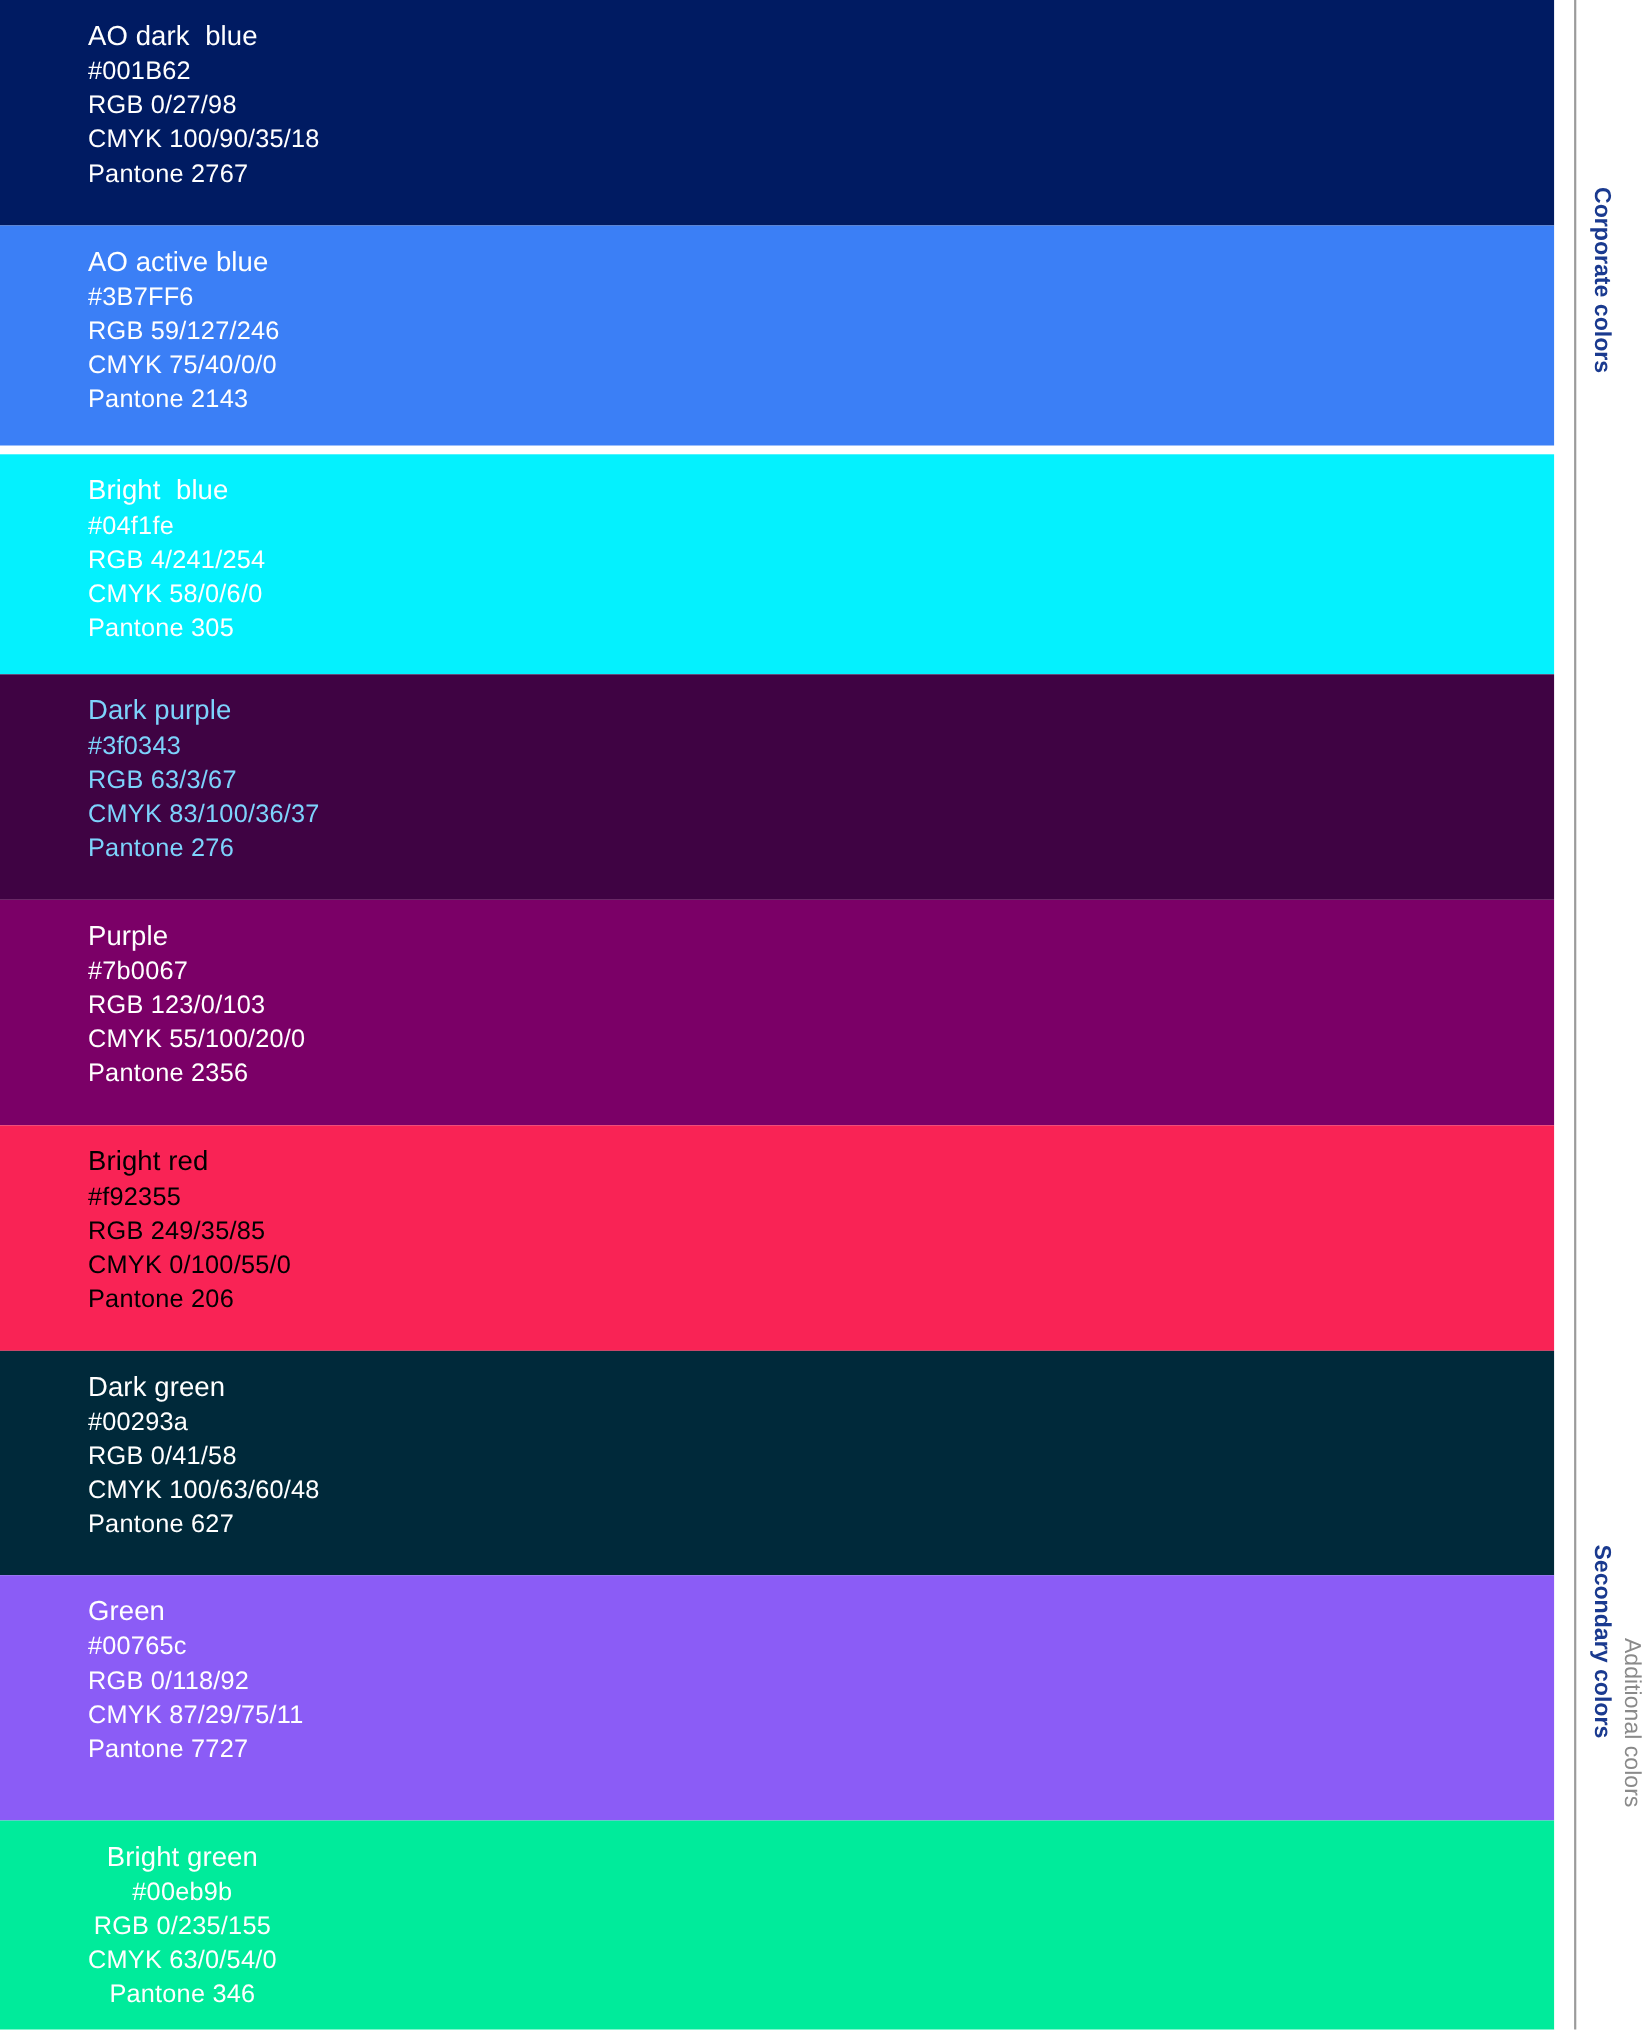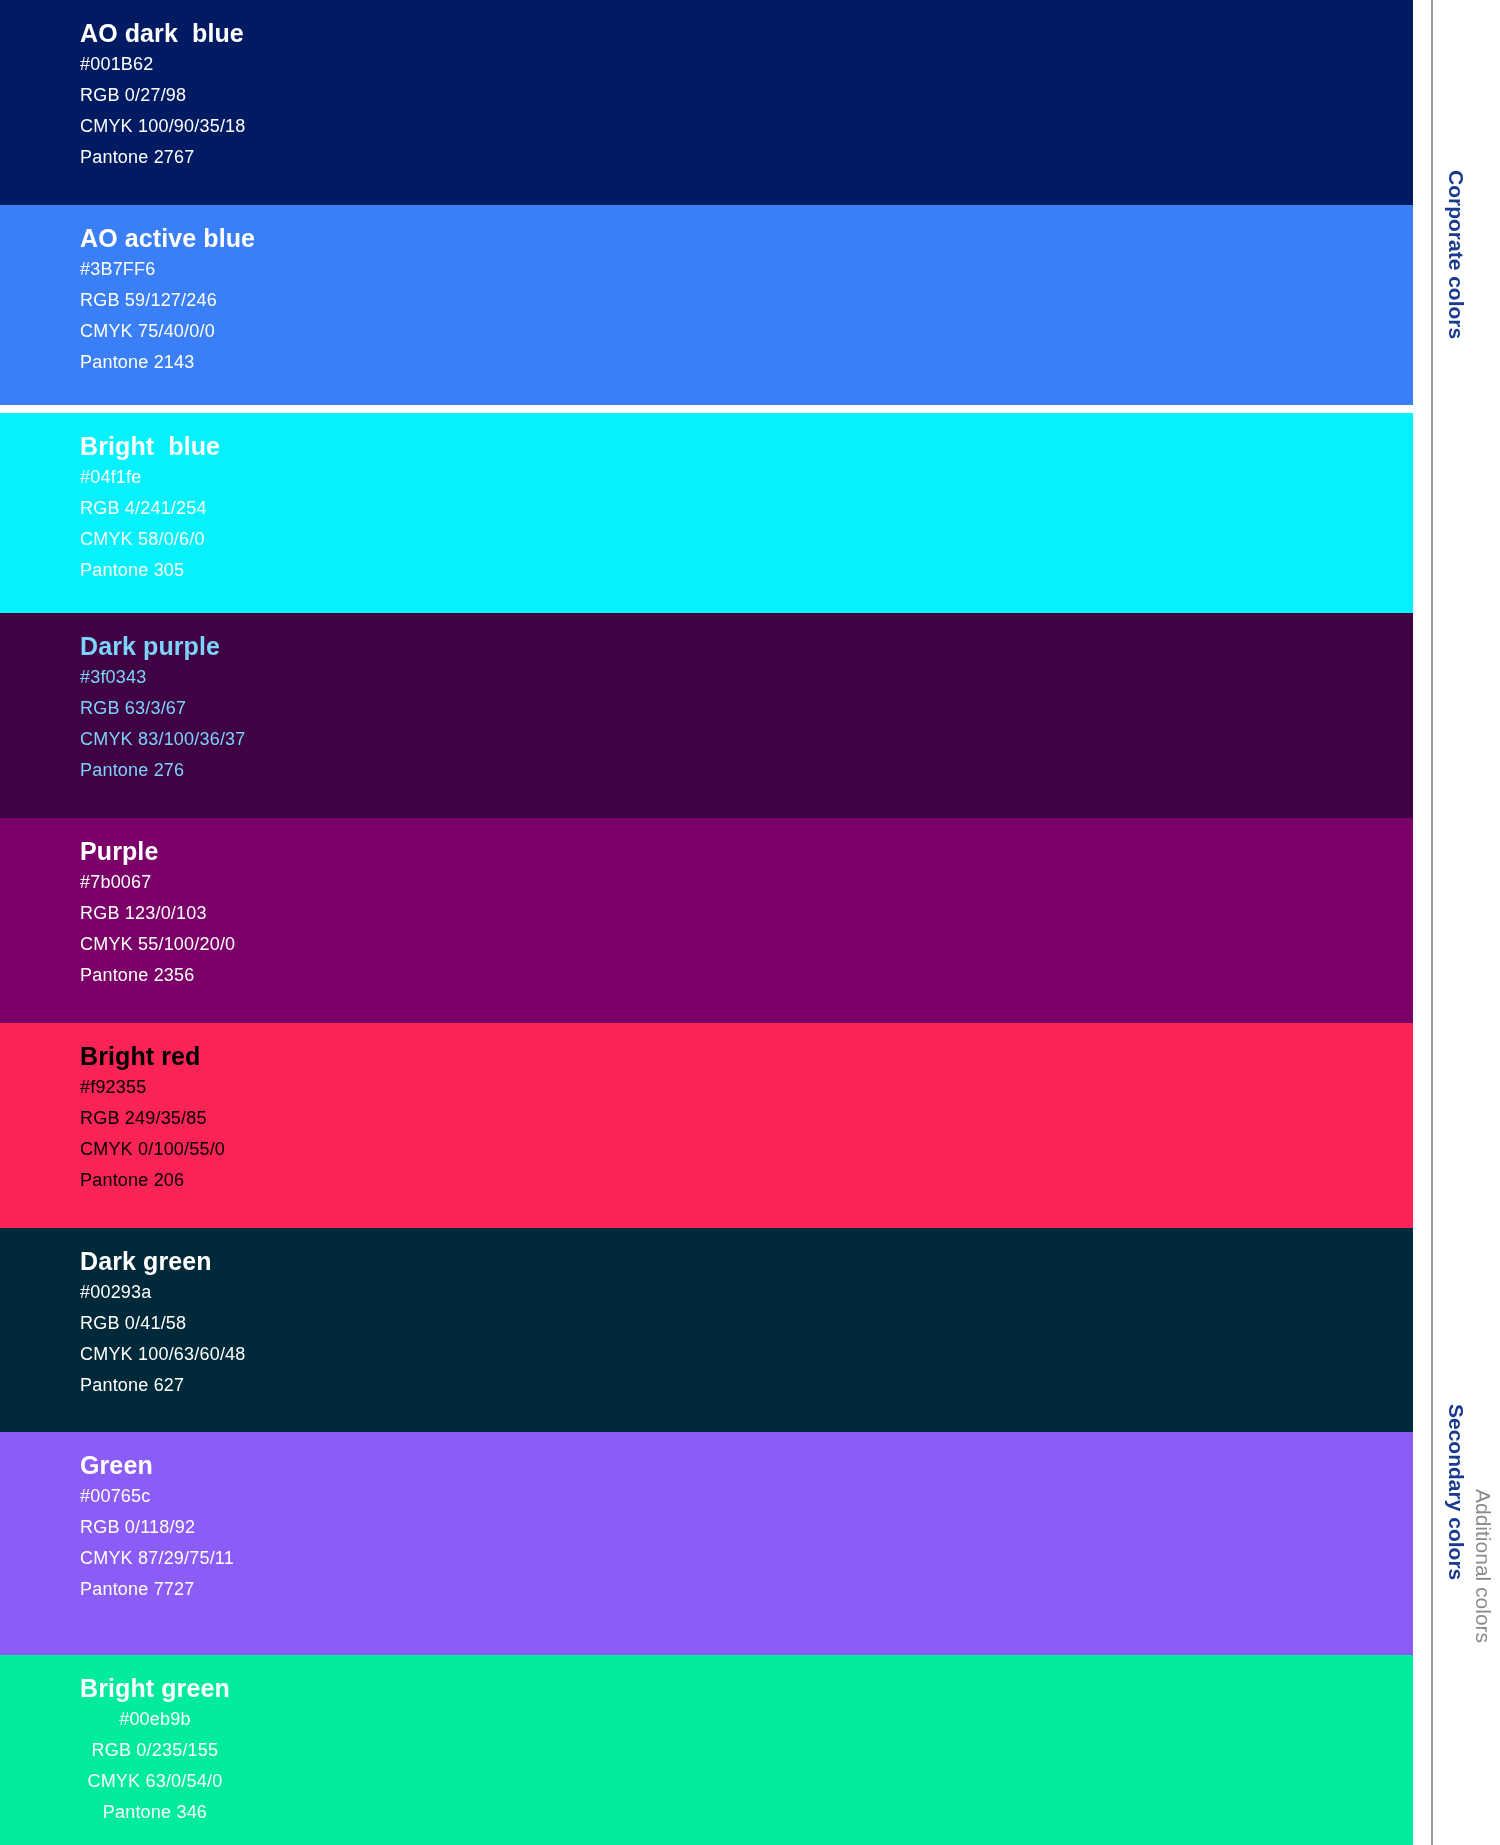--- a/index.html
+++ b/index.html
@@ -39,28 +39,28 @@
   }
 
   .swatch-text {
     position: absolute;
     left: 80px;
     top: 0;
   }
 
   .swatch-title {
     font-size: 25px;
-    font-weight: bold;
+    font-weight: normal;
     letter-spacing: 0.1px;
     line-height: 31px;
     white-space: pre;
   }
 
   .swatch-line {
-    font-size: 18px;
+    font-size: 23px;
     font-weight: normal;
     line-height: 31px;
     letter-spacing: 0.2px;
     white-space: pre;
   }
 
   
   #right-rail {
     position: absolute;
     left: 1413px;

